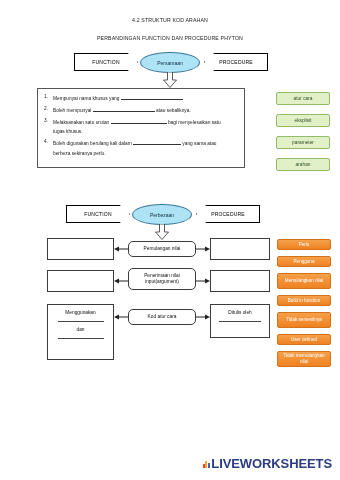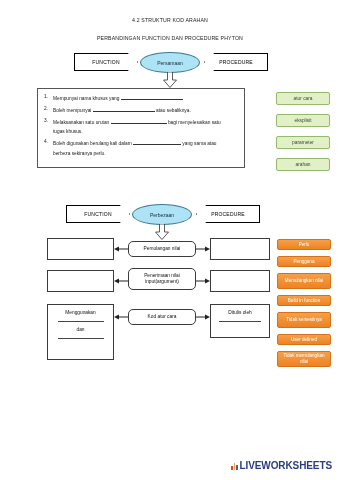--- a/index.html
+++ b/index.html
@@ -115,21 +115,21 @@
   .answerbox .word{display:block;margin-top:5px;}
 
   
   #footer-logo{
     position:absolute;right:8px;bottom:9px;
     display:flex;align-items:center;gap:1.5px;
   }
   .lw-bars{display:flex;align-items:flex-end;gap:.8px;height:8px;}
   .lw-bars i{display:block;width:1.8px;border-radius:.3px;}
   .lw-text{
-    font-size:10px;font-weight:bold;color:#2b3c82;letter-spacing:-.1px;
+    font-size:13px;font-weight:bold;color:#2b3c82;letter-spacing:-.1px;
     font-family:"Liberation Sans",sans-serif;
   }
 </style>
 </head>
 <body>
 
 <div class="page">
 
   <div class="title" id="title-main">4.2 STRUKTUR KOD ARAHAN</div>
   <div class="title" id="title-sub">PERBANDINGAN FUNCTION DAN PROCEDURE PHYTON</div>

